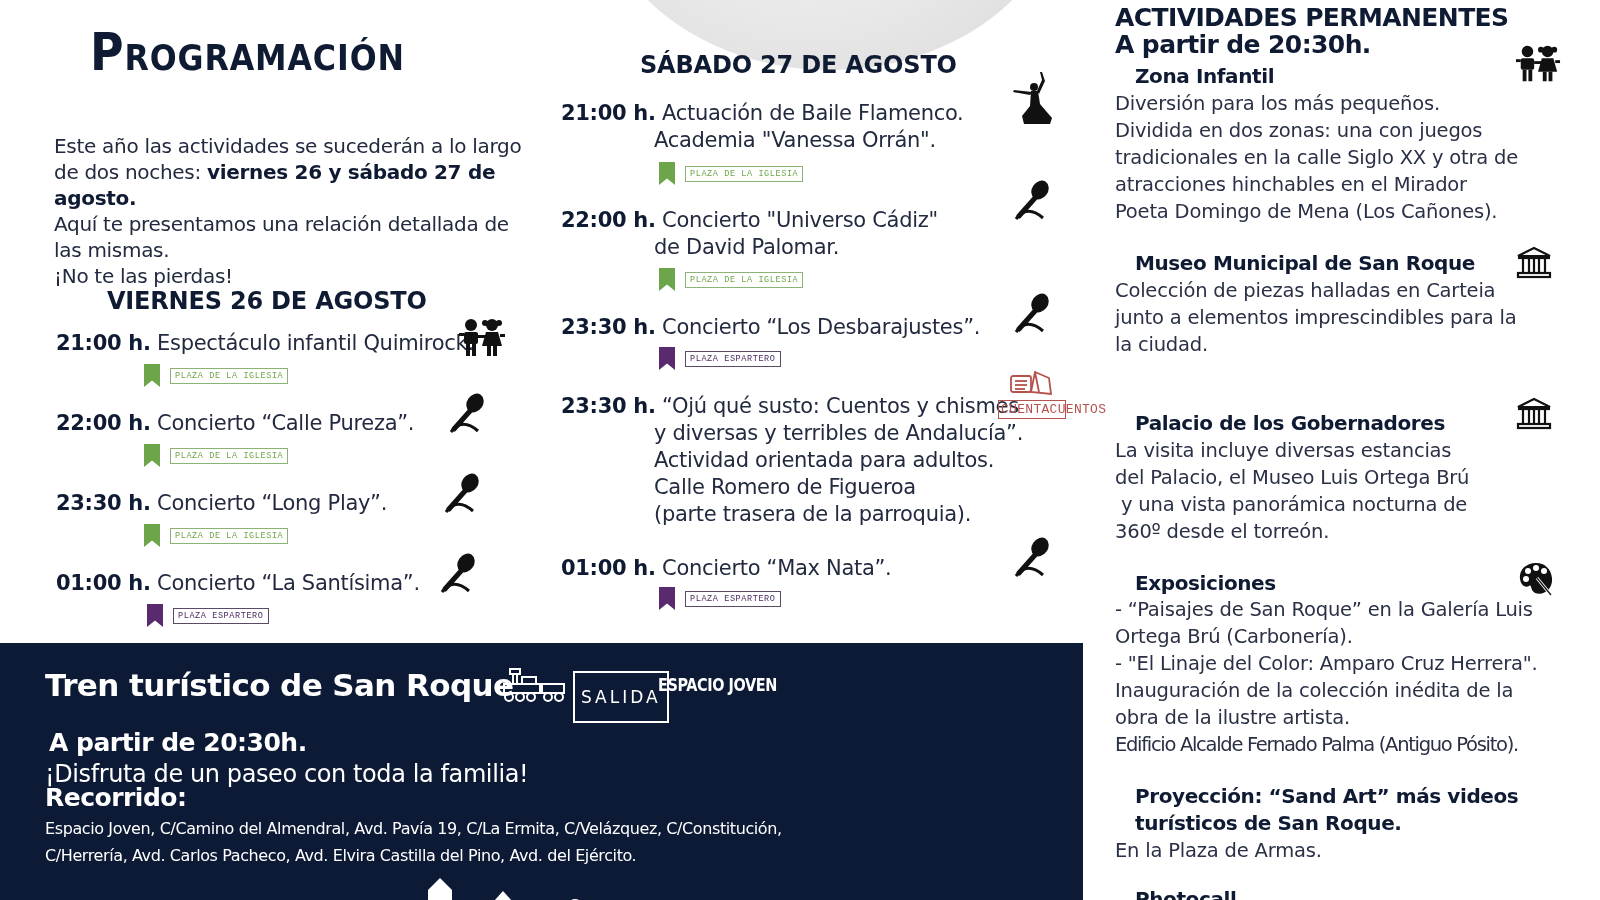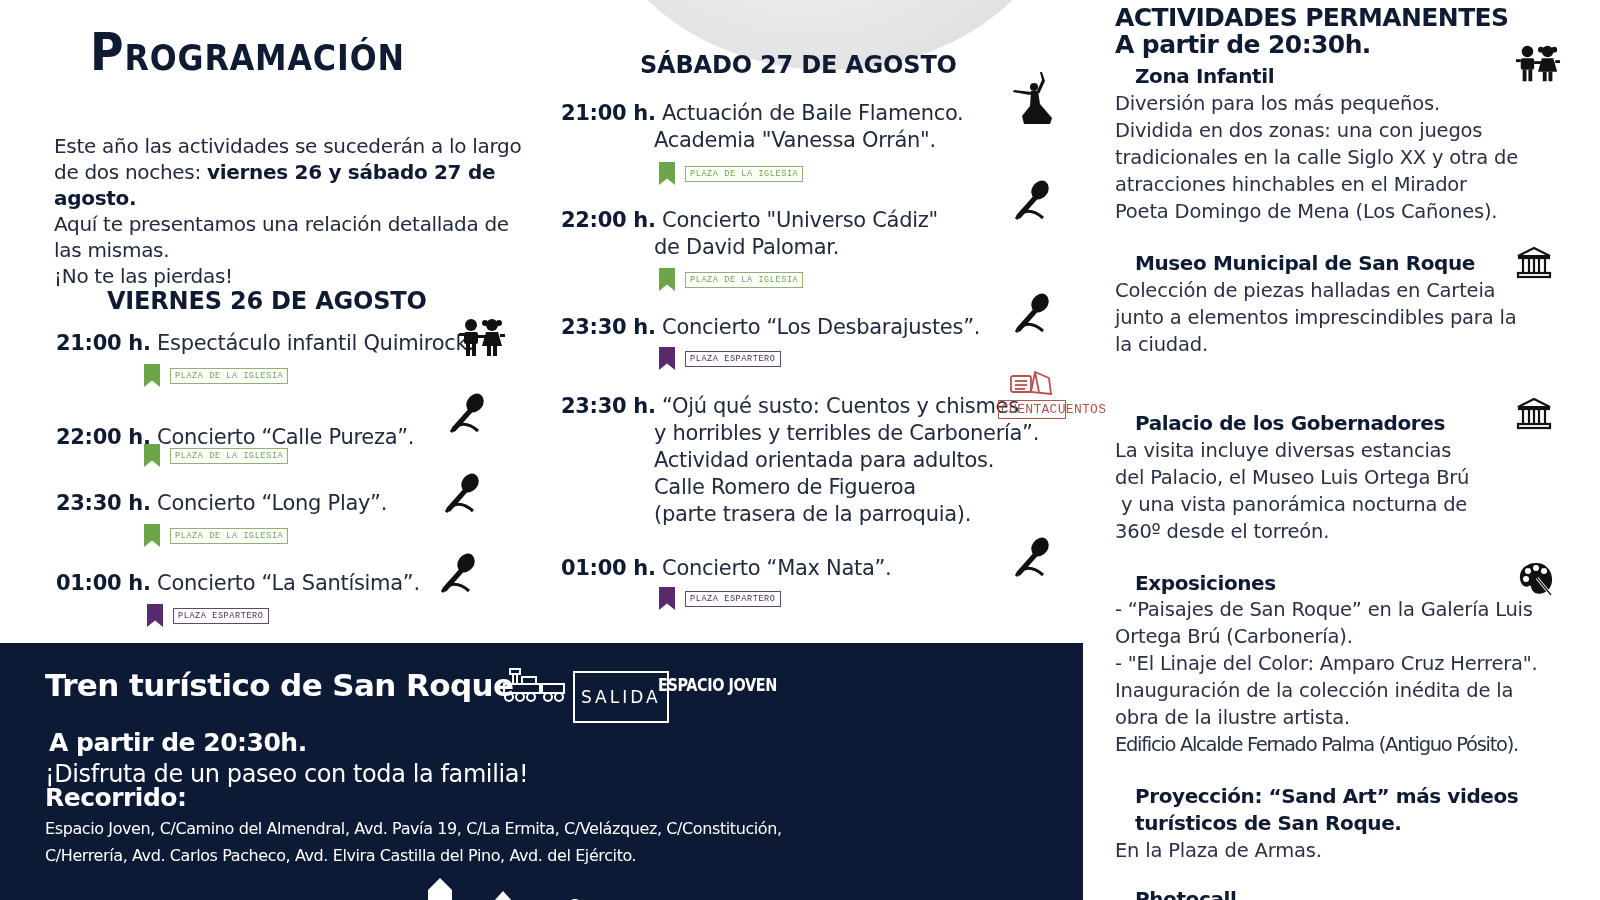--- a/index.html
+++ b/index.html
@@ -117,21 +117,21 @@
 
 <div class="event" style="left:56px; top:330px;">
   <span class="time">21:00 h.</span>
   <span>Espectáculo infantil Quimirock.</span>
 </div>
 <div class="venue" style="left:144px; top:364px;">
   <div class="ribbon green"></div>
   <div class="venue-tag green">PLAZA DE LA IGLESIA</div>
 </div>
 
-<div class="event" style="left:56px; top:424px;text-align:right;">
+<div class="event" style="left:56px; top:410px;text-align:right;">
   <span class="time">22:00 h.</span>
   <span>Concierto “Calle Pureza”.</span>
 </div>
 <div class="venue" style="left:144px; top:444px;">
   <div class="ribbon green"></div>
   <div class="venue-tag green">PLAZA DE LA IGLESIA</div>
 </div>
 
 <div class="event" style="left:56px; top:490px;">
   <span class="time">23:30 h.</span>
@@ -211,21 +211,21 @@
   <span>Concierto “Los Desbarajustes”.</span>
 </div>
 <div class="venue" style="left:659px; top:347px;">
   <div class="ribbon purple"></div>
   <div class="venue-tag purple">PLAZA ESPARTERO</div>
 </div>
 
 <div class="event" style="left:561px; top:393px;">
   <span class="time">23:30 h.</span>
   <span>“Ojú qué susto: Cuentos y chismes</span>
-  <span class="desc-cont" style="padding-left:93px;">y horribles y terribles de Carbonería”.</span>
+  <span class="desc-cont" style="padding-left:93px;">y diversas y terribles de Andalucía”.</span>
   <span class="desc-cont" style="padding-left:93px;">Actividad orientada para adultos.</span>
   <span class="desc-cont" style="padding-left:93px;">Calle Romero de Figueroa</span>
   <span class="desc-cont" style="padding-left:93px;">(parte trasera de la parroquia).</span>
 </div>
 
 <div class="event" style="left:561px; top:555px;">
   <span class="time">01:00 h.</span>
   <span>Concierto “Max Nata”.</span>
 </div>
 <div class="venue" style="left:659px; top:587px;">

